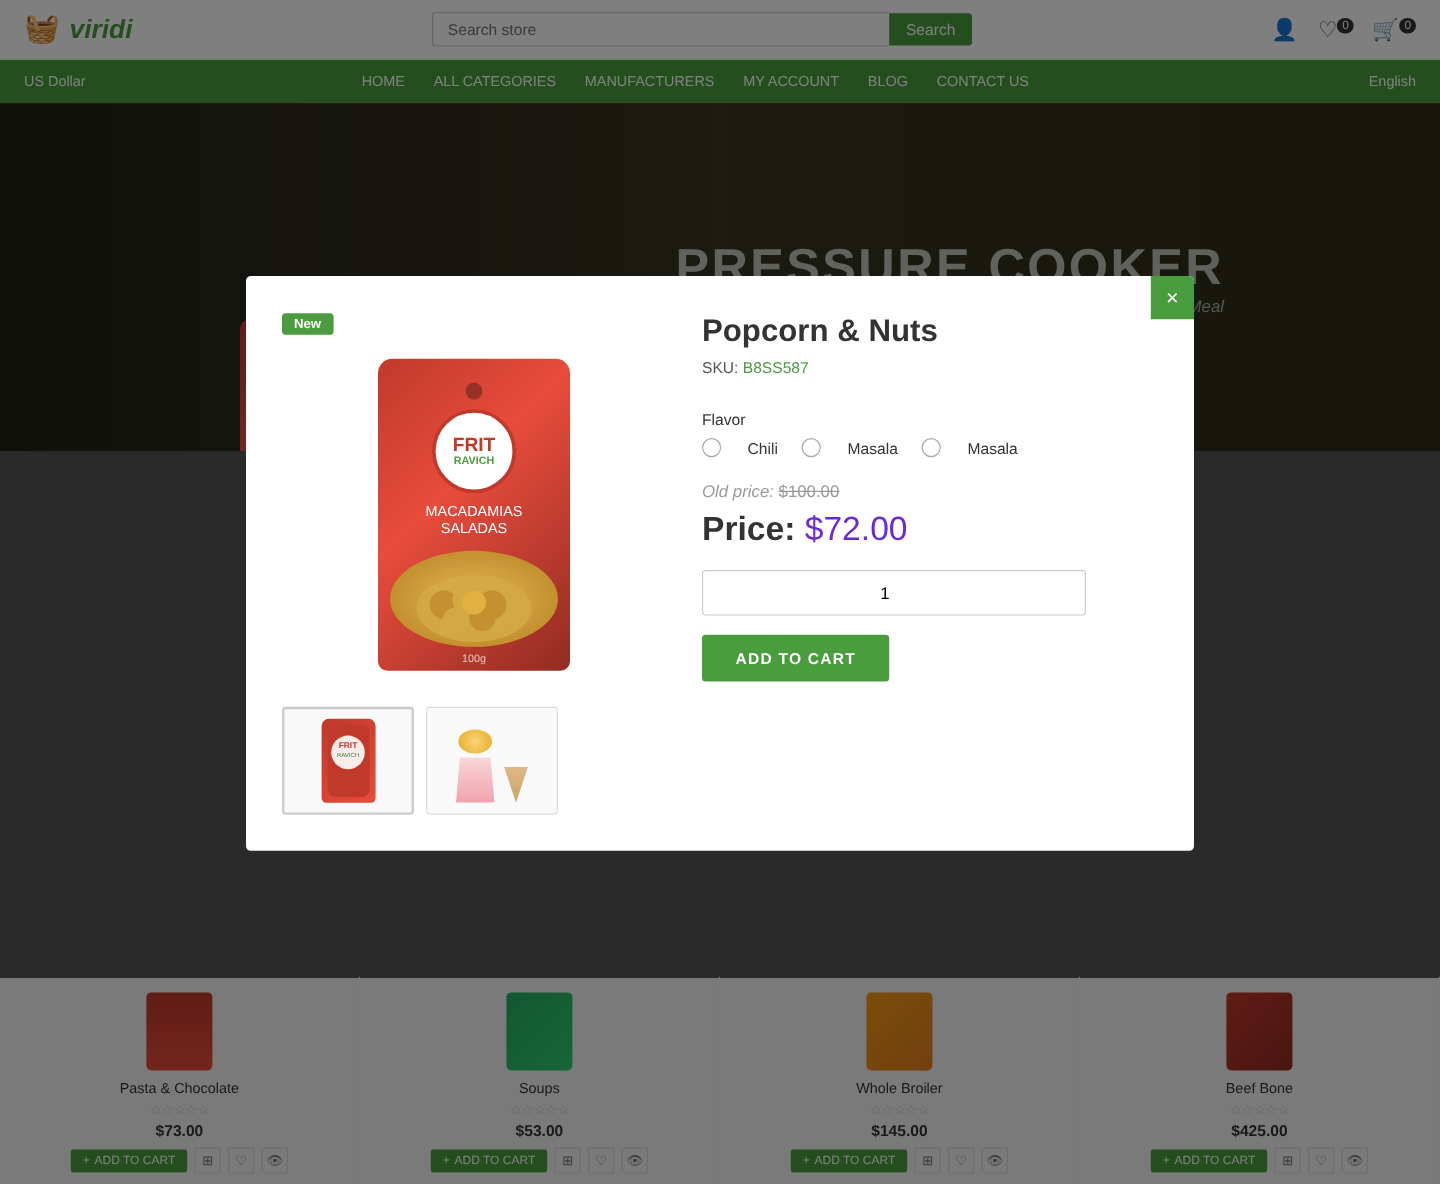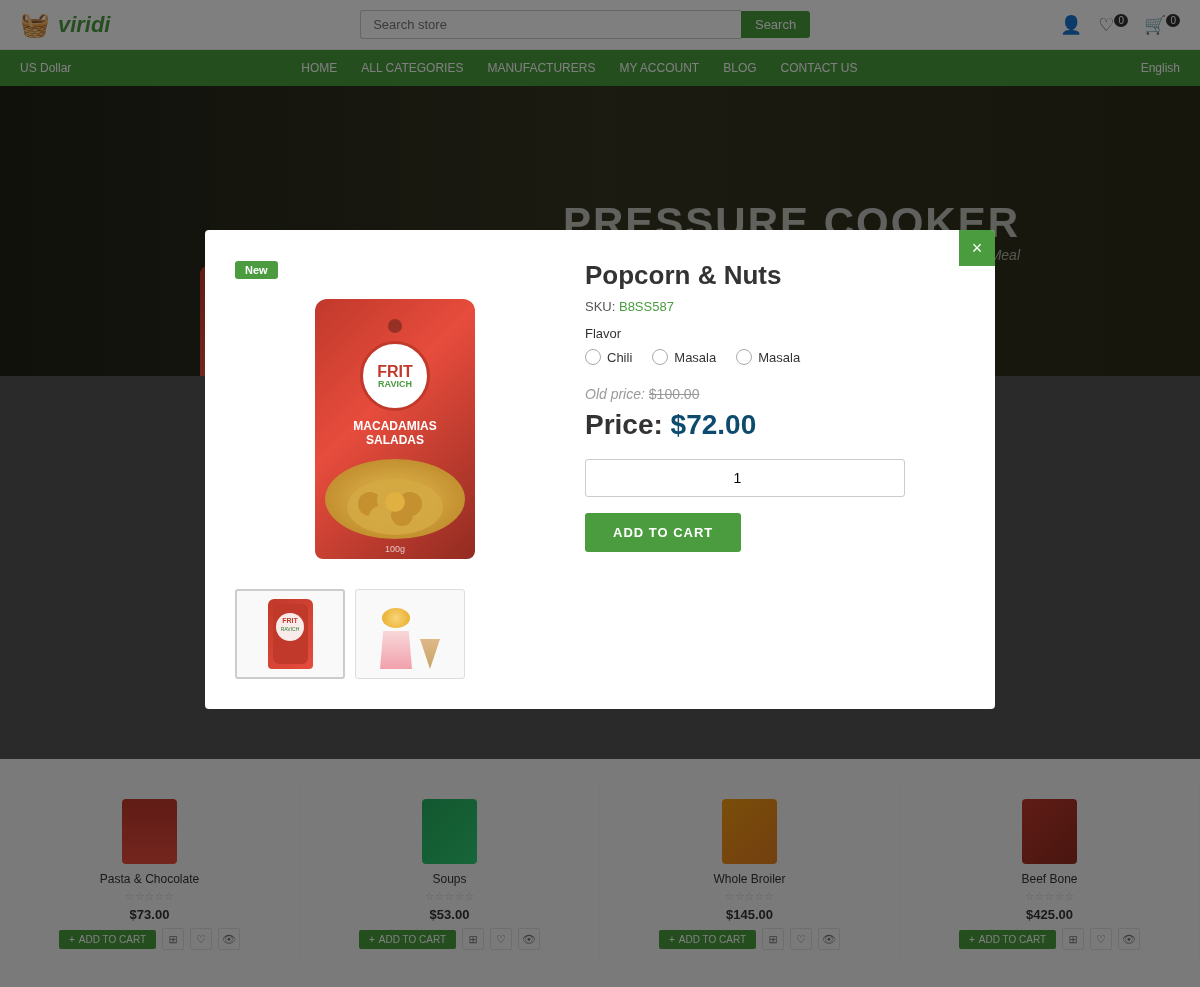--- a/index.html
+++ b/index.html
@@ -246,21 +246,21 @@
     }
     .frit-logo-bottom {
       font-size: 9px;
       font-weight: bold;
       color: #4a9c3f;
       line-height: 1;
     }
     .frit-product-name {
       color: #fff;
       font-size: 12px;
-      font-weight: bold;
+      font-weight: normal;
       text-align: center;
       margin-top: 8px;
       text-transform: uppercase;
       line-height: 1.2;
     }
     .frit-nuts {
       position: absolute;
       bottom: 20px;
       left: 10px;
       right: 10px;
@@ -285,41 +285,41 @@
     }
     .product-title {
       font-size: 26px;
       font-weight: bold;
       color: #333;
       margin-bottom: 8px;
     }
     .product-sku {
       font-size: 13px;
       color: #555;
-      margin-bottom: 12px;
+      margin-bottom: 28px;
     }
     .sku-value {
       color: #4a9c3f;
     }
     .product-flavor-label {
       font-size: 13px;
       font-weight: normal;
       color: #333;
       margin-bottom: 8px;
     }
     .flavor-options {
       display: flex;
       gap: 20px;
       margin-bottom: 20px;
       align-items: center;
     }
     .flavor-option {
       display: flex;
       align-items: center;
-      gap: 6px;
+      gap: 22px;
       font-size: 13px;
       color: #333;
       cursor: pointer;
     }
     .radio-circle {
       width: 16px;
       height: 16px;
       border: 1px solid #aaa;
       border-radius: 50%;
       background: #fff;
@@ -394,21 +394,21 @@
       justify-content: center;
       gap: 4px;
     }
 
     
     .bg-products {
       position: absolute;
       bottom: 0;
       left: 0;
       right: 0;
-      height: 228px;
+      height: 172px;
       background: #f5f5f5;
       display: flex;
       align-items: center;
     }
     .product-cards {
       display: flex;
       gap: 0;
       width: 100%;
     }
     .product-card {
@@ -666,21 +666,21 @@
             <div class="radio-circle"></div>
             <span>Masala</span>
           </label>
         </div>
         <div>
           <span style="color:#999;font-size:14px;font-style:italic;">Old price: </span>
           <span class="old-price" style="display:inline;text-decoration:line-through;color:#999;font-size:14px;">$100.00</span>
         </div>
         <div style="margin-bottom:18px;margin-top:6px;">
           <span style="font-size:28px;font-weight:bold;color:#333;">Price: </span>
-          <span style="font-size:28px;font-weight:bold;color:#0c4a6e;">$72.00</span>
+          <span style="font-size:28px;font-weight:normal;color:#6d28d9;">$72.00</span>
         </div>
         <div class="qty-row">
           <input class="qty-input" type="number" value="1" min="1" style="">
         </div>
         <button class="add-to-cart-btn">ADD TO CART</button>
       </div>
     </div>
   </div>
 </div>
 

